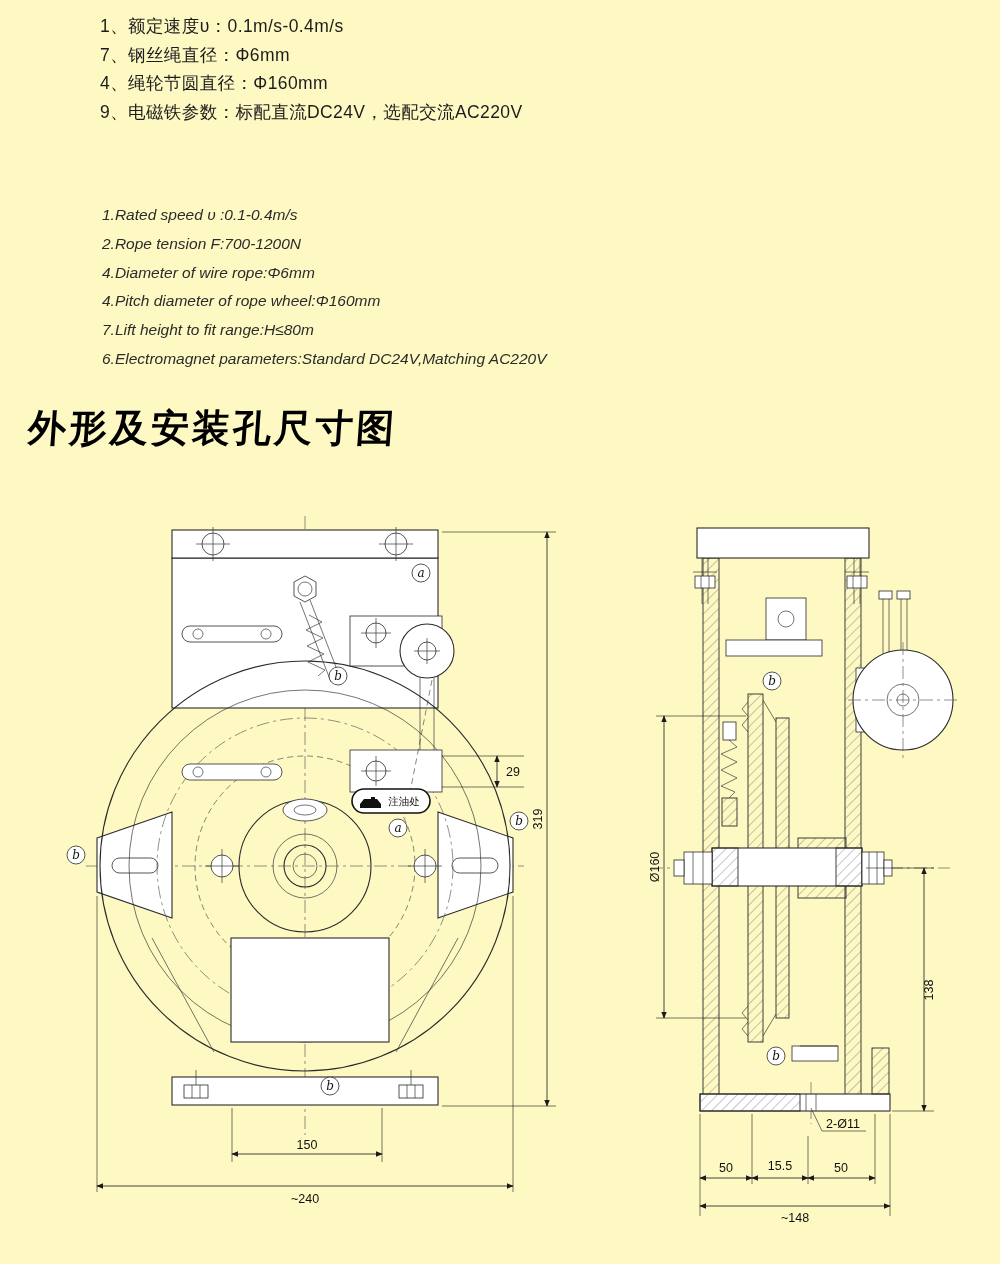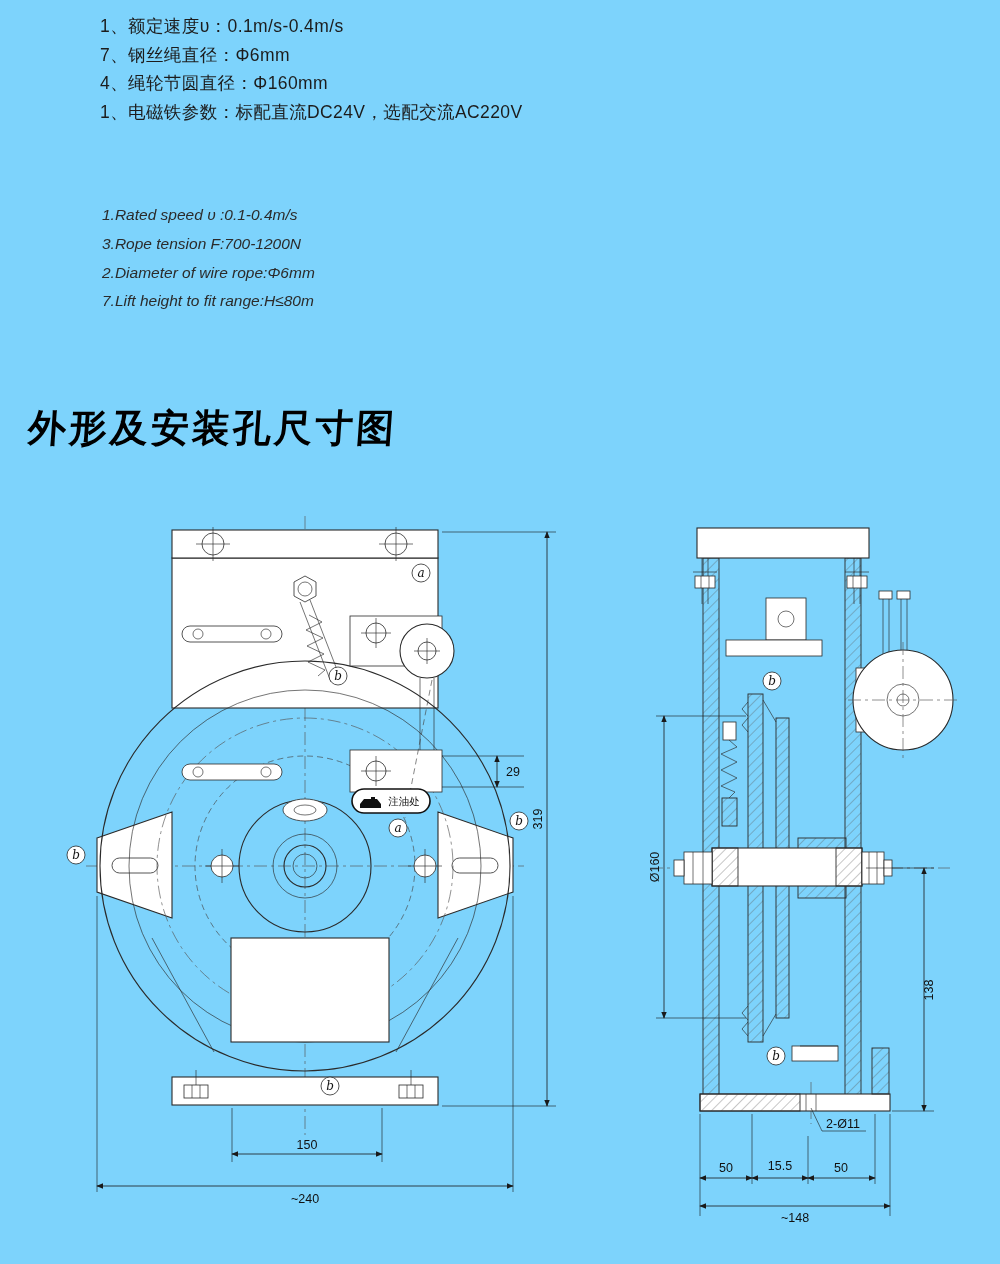--- a/index.html
+++ b/index.html
@@ -1,21 +1,21 @@
 <!DOCTYPE html>
 <html><head>
 <meta charset="utf-8">
 <style>
   * { margin:0; padding:0; box-sizing:border-box; }
   html,body { background:#ffffff; }
   body {
     width:1000px; height:1264px; position:relative; overflow:hidden;
     font-family:"Liberation Sans", sans-serif; color:#1f1f1f;
   }
-  .page { position:absolute; inset:0; background:#7dd3fc; }
+  .page { position:absolute; inset:0; background:#fef9c3; }
 
   .specs-cn {
     position:absolute; left:100px; top:12px;
     font-size:17.5px; line-height:28.6px; letter-spacing:0.4px; color:#1c1c1c;
   }
   .specs-en {
     position:absolute; left:102px; top:201px;
     font-size:15.5px; line-height:28.8px; color:#2b2b2b;font-style:italic;
   }
   .spec-line { white-space:pre; }
@@ -45,28 +45,30 @@
 </style>
 </head>
 <body>
 
 <div class="page">
 
   <div class="specs-cn">
     <div class="spec-line">1、额定速度υ：0.1m/s-0.4m/s</div>
     <div class="spec-line">7、钢丝绳直径：Φ6mm</div>
     <div class="spec-line">4、绳轮节圆直径：Φ160mm</div>
-    <div class="spec-line">1、电磁铁参数：标配直流DC24V，选配交流AC220V</div>
+    <div class="spec-line">9、电磁铁参数：标配直流DC24V，选配交流AC220V</div>
   </div>
 
   <div class="specs-en">
     <div class="spec-line">1.Rated speed υ :0.1-0.4m/s</div>
-    <div class="spec-line">3.Rope tension F:700-1200N</div>
-    <div class="spec-line">2.Diameter of wire rope:Φ6mm</div>
+    <div class="spec-line">2.Rope tension F:700-1200N</div>
+    <div class="spec-line">4.Diameter of wire rope:Φ6mm</div>
+    <div class="spec-line">4.Pitch diameter of rope wheel:Φ160mm</div>
     <div class="spec-line">7.Lift height to fit range:H≤80m</div>
+    <div class="spec-line">6.Electromagnet parameters:Standard DC24V,Matching AC220V</div>
   </div>
 
   <div class="section-title">外形及安装孔尺寸图</div>
 
   <svg class="drawings" width="1000" height="1264" viewBox="0 0 1000 1264" xmlns="http://www.w3.org/2000/svg">
     <defs>
       <pattern id="hatch" width="7" height="7" patternUnits="userSpaceOnUse" patternTransform="rotate(45)">
         <line x1="0" y1="0" x2="0" y2="7" stroke="#5a5a5a" stroke-width="0.7"></line>
       </pattern>
       <marker id="arr" viewBox="0 0 10 10" refX="9" refY="5" markerWidth="9" markerHeight="9" orient="auto-start-reverse">

